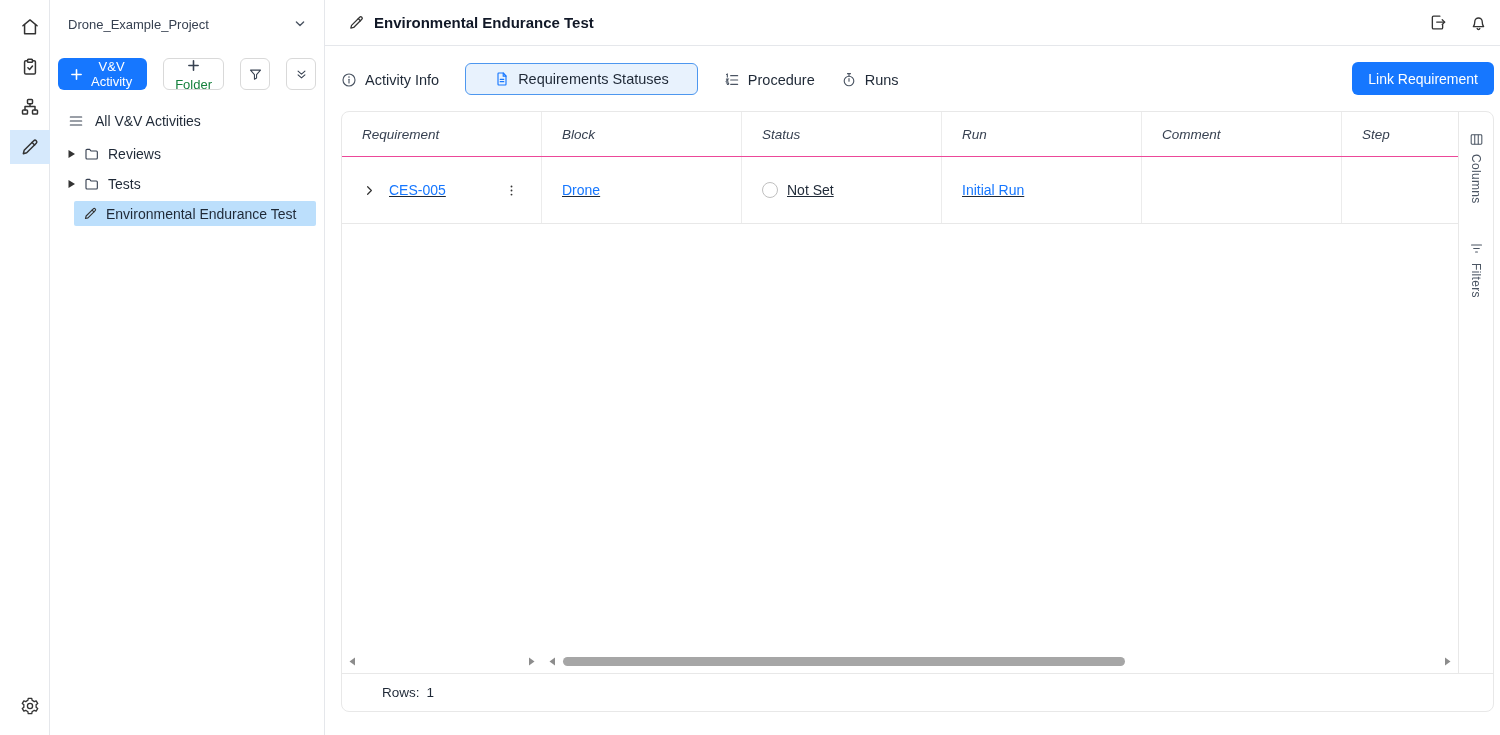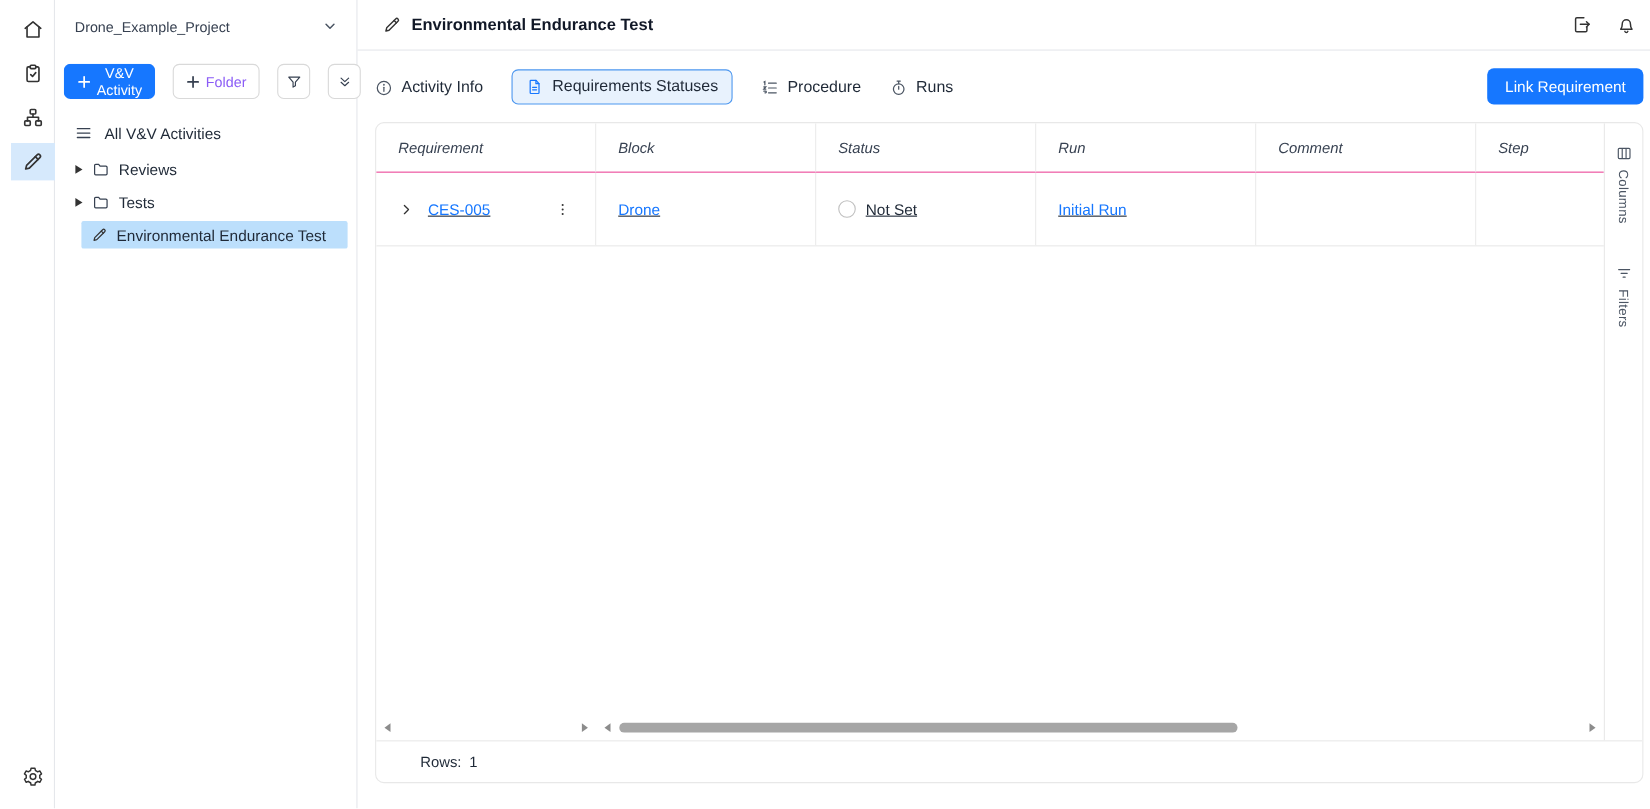--- a/index.html
+++ b/index.html
@@ -16,37 +16,37 @@
   .rail-btn.active { background:#d6e9fc; }
   .rail-spacer { flex:1; }
 
   
   .sidebar { width:275px; flex:0 0 275px; border-right:1px solid #e5e7eb; display:flex; flex-direction:column; }
   .project-selector { height:48px; display:flex; align-items:center; justify-content:space-between; padding:0 16px 0 18px; cursor:pointer; }
   .project-name { font-size:13px; color:#374151; }
   .sidebar-actions { display:flex; align-items:center; gap:16px; padding:10px 8px 12px 8px; }
   .btn { height:32px; border-radius:6px; font-size:13px; display:inline-flex; align-items:center; gap:5px; padding:0 11px; cursor:pointer; border:1px solid transparent; }
   .btn-primary { background:#1677ff; color:#fff; }
-  .btn-outline { background:#fff; border-color:#d9d9d9; color:#8b5cf6; }
+  .btn-outline { background:#fff; border-color:#d9d9d9; color:#15803d;flex-direction:column; }
   .icon-btn { width:30px; height:32px; border:1px solid #d9d9d9; border-radius:6px; background:#fff; display:inline-flex; align-items:center; justify-content:center; cursor:pointer; flex:0 0 auto; }
   .all-activities { display:flex; align-items:center; gap:11px; padding:11px 16px 9px 18px; font-size:14px; color:#1f2937; }
   .tree { display:flex; flex-direction:column; gap:3px; padding-top:2px; }
   .tree-item { display:flex; align-items:center; gap:8px; height:27px; padding:0 8px 0 17px; cursor:pointer; font-size:14px; color:#1f2937; }
   .tree-leaf-selected { margin:1px 8px 0 24px; height:25px; background:#bcdffc; border-radius:2px; display:flex; align-items:center; gap:8px; padding:0 9px; cursor:pointer; font-size:14px; color:#1f2937; }
 
   
   .main { flex:1; display:flex; flex-direction:column; min-width:0; }
   .main-header { height:46px; flex:0 0 46px; border-bottom:1px solid #e5e7eb; display:flex; align-items:center; gap:9px; padding:0 22px 0 23px; }
   .main-title { font-size:15px; font-weight:700; color:#111827; }
   .header-actions { margin-left:auto; display:flex; align-items:center; gap:22px; }
   .hdr-icon-btn { background:none; border:none; cursor:pointer; padding:0; }
 
   .toolbar { display:flex; align-items:flex-end; padding:16px 16px; gap:26px; flex:0 0 auto; }
   .tab { display:flex; align-items:center; gap:8px; font-size:14.5px; color:#1f2937; cursor:pointer; padding:7px 0; background:none; border:none; }
-  .tab.active { border:1px solid #4d97ef; background:#e8f2fd; border-radius:6px; padding:7px 12px; }
+  .tab.active { border:1px solid #4d97ef; background:#e8f2fd; border-radius:6px; padding:7px 28px; }
   .btn-link-req { margin-left:auto; background:#1677ff; color:#fff; border:none; border-radius:6px; height:33px; padding:0 16px; font-size:14px; cursor:pointer; }
 
   
   .card { margin:0 16px 23px; border:1px solid #e8e8e8; border-radius:8px; flex:1; display:flex; flex-direction:column; min-height:0; overflow:hidden; }
   .card-body { flex:1; display:flex; position:relative; min-height:0; }
   .grid-area { flex:1; min-width:0; }
   .grid-head, .grid-row { display:grid; grid-template-columns:200px 200px 200px 200px 200px 1fr; }
   .grid-head { height:45px; border-bottom:1px solid #ec4899;font-style:italic; }
   .th { display:flex; align-items:center; padding:0 20px; font-size:13.5px; color:#374151; border-right:1px solid #ececec; }
   .th:last-child, .td:last-child { border-right:none; }

